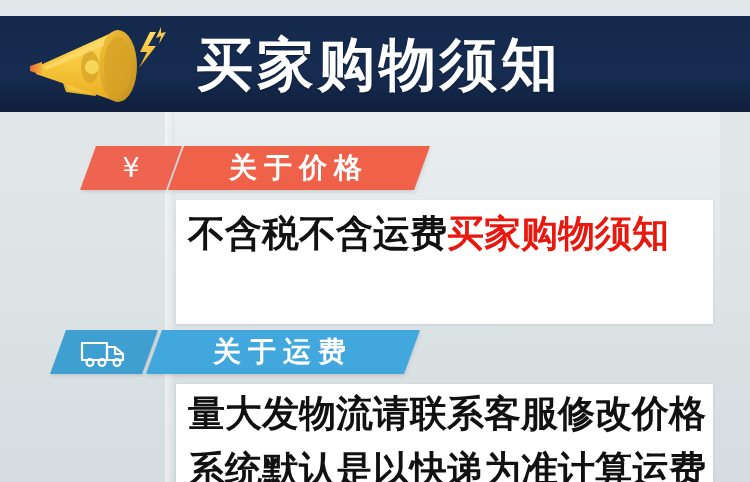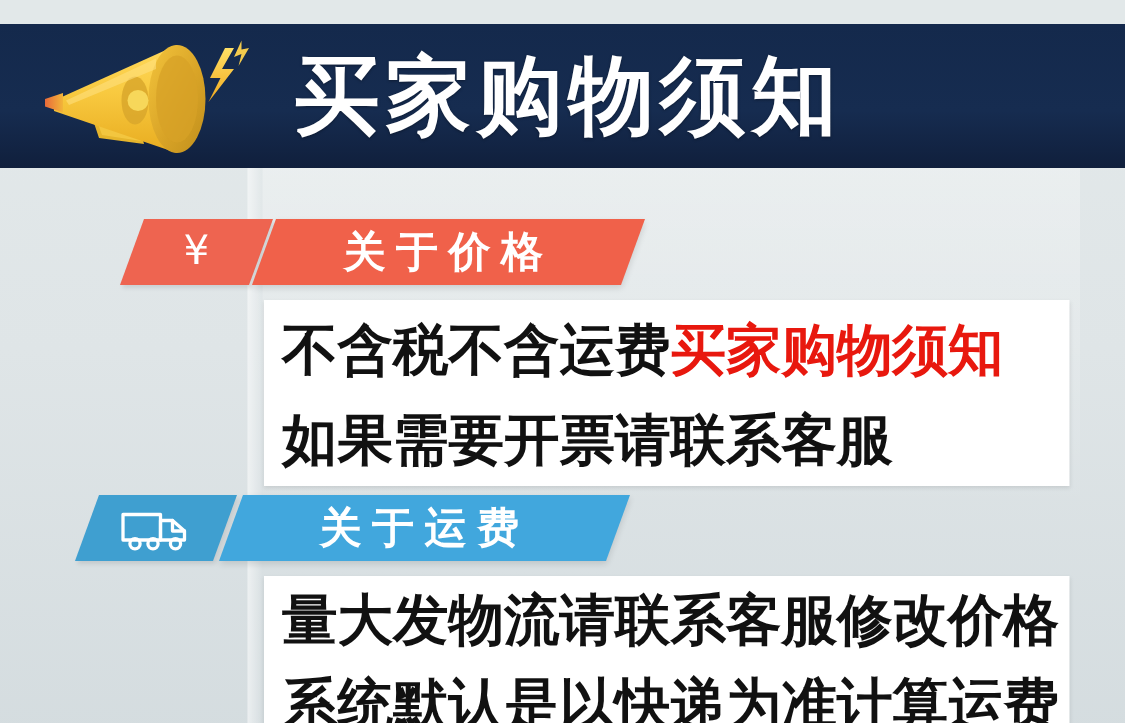--- a/index.html
+++ b/index.html
@@ -164,23 +164,20 @@
       <span class="glyph">¥</span>
     </div>
     <div class="bar">
       <span class="label">关于价格</span>
     </div>
   </div>
 
   <div class="panel" id="panel-price">
     <div class="line">
       <span>不含税不含运费</span><span class="em-red">买家购物须知</span>
-    </div>
-    <div class="line">
-      <span>如果需要开票请联系客服</span>
     </div>
   </div>
 
   <div class="banner" id="banner-ship">
     <div class="tab">
       <span class="truck-wrap">
         <svg width="50" height="30" viewBox="0 0 50 30">
           <g fill="none" stroke="#ffffff" stroke-width="2.2" stroke-linejoin="round" stroke-linecap="round">
             <path d="M3 5 H28 V22 H3 Z"></path>
             <path d="M28 9 H36 L44 16 V22 H28 Z"></path>

